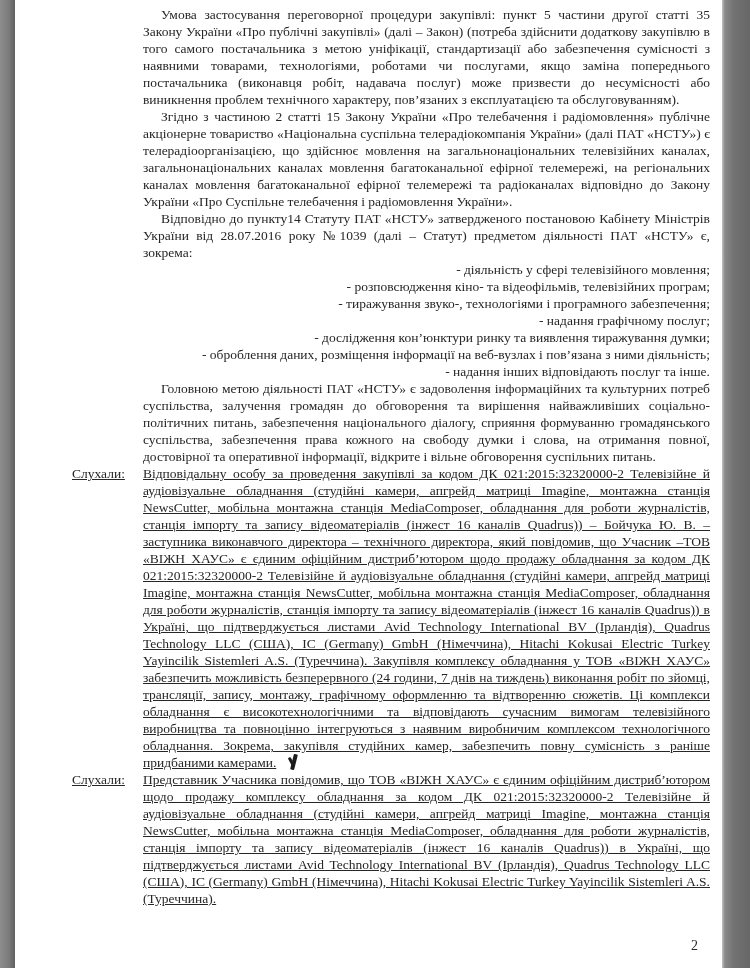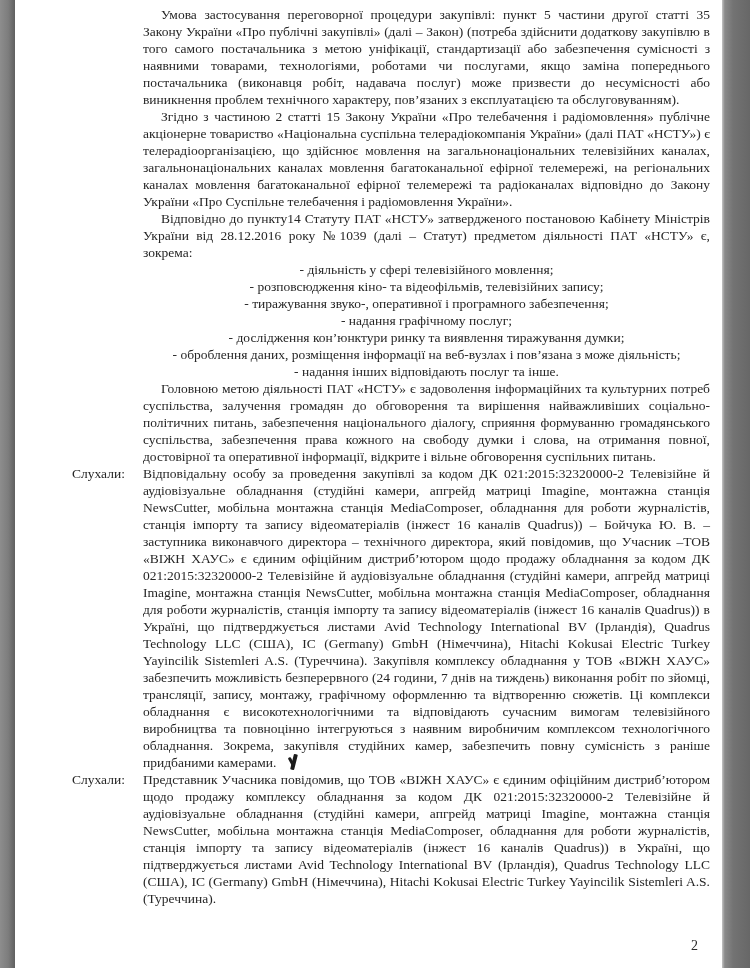--- a/index.html
+++ b/index.html
@@ -28,23 +28,23 @@
     font-size: 13.5px;
     line-height: 17px;
   }
   .para {
     margin: 0 0 0 71px;
     text-indent: 18px;
     text-align: justify;
   }
   .list-item {
     margin: 0 0 0 71px;
-    text-align: center;
+    text-align: right;
   }
-  .section { display: flex; }
+  .section { display: flex; text-decoration: underline; }
   .section .label {
     flex: 0 0 71px;
     width: 71px;
     text-align: left;
   }
   .section .body {
     flex: 1;
     text-align: justify;
   }
   .page-number {
@@ -78,28 +78,28 @@
 
   <div class="scan-border-left"></div>
   <div class="scan-border-right"></div>
 
   <div class="content">
 
     <p class="para">Умова застосування переговорної процедури закупівлі: пункт 5 частини другої статті 35 Закону України «Про публічні закупівлі» (далі – Закон) (потреба здійснити додаткову закупівлю в того самого постачальника з метою уніфікації, стандартизації або забезпечення сумісності з наявними товарами, технологіями, роботами чи послугами, якщо заміна попереднього постачальника (виконавця робіт, надавача послуг) може призвести до несумісності або виникнення проблем технічного характеру, пов’язаних з експлуатацією та обслуговуванням).</p>
 
     <p class="para">Згідно з частиною 2 статті 15 Закону України «Про телебачення і радіомовлення» публічне акціонерне товариство «Національна суспільна телерадіокомпанія України» (далі ПАТ «НСТУ») є телерадіоорганізацією, що здійснює мовлення на загальнонаціональних телевізійних каналах, загальнонаціональних каналах мовлення багатоканальної ефірної телемережі, на регіональних каналах мовлення багатоканальної ефірної телемережі та радіоканалах відповідно до Закону України «Про Суспільне телебачення і радіомовлення України».</p>
 
-    <p class="para">Відповідно до пункту14 Статуту ПАТ «НСТУ» затвердженого постановою Кабінету Міністрів України від 28.12.2016 року №1039 (далі – Статут) предметом діяльності ПАТ «НСТУ» є, зокрема:</p>
+    <p class="para">Відповідно до пункту14 Статуту ПАТ «НСТУ» затвердженого постановою Кабінету Міністрів України від 28.07.2016 року №1039 (далі – Статут) предметом діяльності ПАТ «НСТУ» є, зокрема:</p>
 
     <div class="list-item">- діяльність у сфері телевізійного мовлення;</div>
-    <div class="list-item">-  розповсюдження кіно- та відеофільмів, телевізійних запису;</div>
-    <div class="list-item">- тиражування звуко-, оперативної і програмного забезпечення;</div>
+    <div class="list-item">-  розповсюдження кіно- та відеофільмів, телевізійних програм;</div>
+    <div class="list-item">- тиражування звуко-, технологіями і програмного забезпечення;</div>
     <div class="list-item">- надання графічному послуг;</div>
     <div class="list-item">- дослідження кон’юнктури ринку та виявлення тиражування думки;</div>
-    <div class="list-item">-  оброблення даних, розміщення інформації на веб-вузлах і пов’язана з може діяльність;</div>
+    <div class="list-item">-  оброблення даних, розміщення інформації на веб-вузлах і пов’язана з ними діяльність;</div>
     <div class="list-item">- надання інших відповідають послуг та інше.</div>
 
     <p class="para">Головною метою діяльності ПАТ «НСТУ» є задоволення інформаційних та культурних потреб суспільства, залучення громадян до обговорення та вирішення найважливіших соціально-політичних питань, забезпечення національного діалогу, сприяння формуванню громадянського суспільства, забезпечення права кожного на свободу думки і слова, на отримання повної, достовірної та оперативної інформації, відкрите і вільне обговорення суспільних питань.</p>
 
     <div class="section">
       <div class="label">Слухали:</div>
       <div class="body">Відповідальну особу за проведення закупівлі за кодом ДК 021:2015:32320000-2 Телевізійне й аудіовізуальне обладнання (студійні камери, апгрейд матриці Imagine, монтажна станція NewsCutter, мобільна монтажна станція MediaComposer, обладнання для роботи журналістів, станція імпорту та запису відеоматеріалів (інжест 16 каналів Quadrus)) – Бойчука Ю. В. – заступника виконавчого директора – технічного директора, який повідомив, що Учасник –ТОВ «ВІЖН ХАУС» є єдиним офіційним дистриб’ютором щодо продажу обладнання за кодом ДК 021:2015:32320000-2 Телевізійне й аудіовізуальне обладнання (студійні камери, апгрейд матриці Imagine, монтажна станція NewsCutter, мобільна монтажна станція MediaComposer, обладнання для роботи журналістів, станція імпорту та запису відеоматеріалів (інжест 16 каналів Quadrus)) в Україні, що підтверджується листами Avid Technology International BV (Ірландія), Quadrus Technology LLC (США), IC (Germany) GmbH (Німеччина), Hitachi Kokusai Electric Turkey Yayincilik Sistemleri A.S. (Туреччина). Закупівля комплексу обладнання у ТОВ «ВІЖН ХАУС» забезпечить можливість безперервного (24 години, 7 днів на тиждень) виконання робіт по зйомці, трансляції, запису, монтажу, графічному оформленню та відтворенню сюжетів. Ці комплекси обладнання є високотехнологічними та відповідають сучасним вимогам телевізійного виробництва та повноцінно інтегруються з наявним виробничим комплексом технологічного обладнання. Зокрема, закупівля студійних камер, забезпечить повну сумісність з раніше придбаними камерами.</div>
     </div>
 
     <div class="section">

